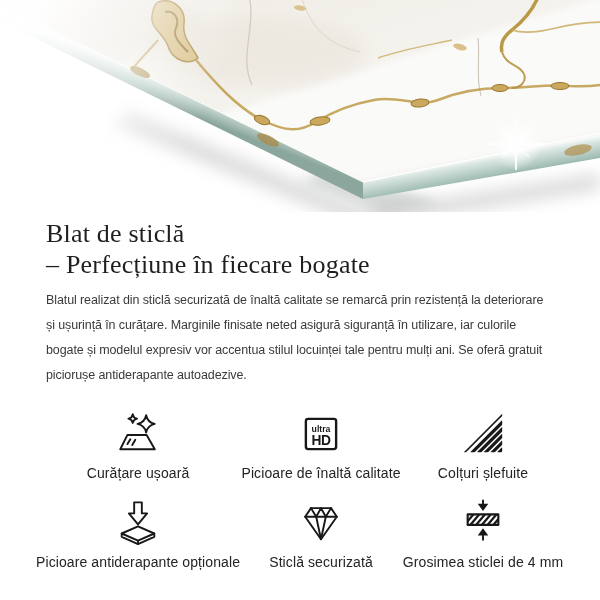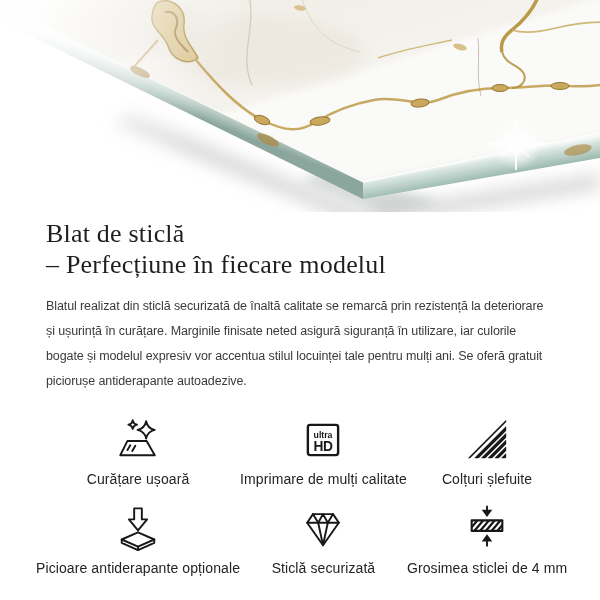--- a/index.html
+++ b/index.html
@@ -18,21 +18,21 @@
     font-family:"Liberation Serif","DejaVu Serif",serif;
     font-weight:400;
     font-size:26px;
     line-height:31px;
     color:var(--c-title);
     margin-top:6px;
     letter-spacing:.2px;
   }
   .title span{display:block;}
   .description{
-    margin-top:14px;
+    margin-top:8px;
     font-size:12.5px;
     line-height:25px;
     letter-spacing:-.1px;
     color:var(--c-body);
     max-width:512px;
   }
   .features{
     margin:22px -10px 0;
     display:grid;
     grid-template-columns:repeat(3,1fr);
@@ -152,21 +152,21 @@
       <line x1="529" y1="131" x2="503" y2="157" stroke="#ffffff" stroke-width="1.2" opacity="0.8"></line>
     </g>
 
     <rect x="0" y="0" width="600" height="212" fill="url(#fadeTL)"></rect>
   </svg>
 </div>
 
 <div class="content">
   <h1 class="title">
     <span>Blat de sticlă</span>
-    <span>– Perfecțiune în fiecare modelul</span>
+    <span>– Perfecțiune în fiecare bogate</span>
   </h1>
 
   <p class="description">Blatul realizat din sticlă securizată de înaltă calitate se remarcă prin rezistență la deteriorare și ușurință în curățare. Marginile finisate neted asigură siguranță în utilizare, iar culorile bogate și modelul expresiv vor accentua stilul locuinței tale pentru mulți ani. Se oferă gratuit piciorușe antiderapante autoadezive.</p>
 
   <div class="features">
 
     <div class="feature">
       <div class="icon-wrap">
         <svg class="ic" width="46" height="46" viewBox="0 0 48 48">
           <path d="M13,26 L33,26 L41.5,41 L5.5,41 Z"></path>
@@ -180,21 +180,21 @@
     </div>
 
     <div class="feature">
       <div class="icon-wrap">
         <svg class="ic" width="44" height="44" viewBox="0 0 48 48">
           <rect x="7.5" y="7.5" width="33" height="33" rx="2.5" stroke-width="2.6"></rect>
           <text x="24" y="21.5" text-anchor="middle" font-size="9.5" font-weight="600">ultra</text>
           <text x="24" y="35.5" text-anchor="middle" font-size="15" font-weight="700" letter-spacing="-0.5">HD</text>
         </svg>
       </div>
-      <div class="feature-label">Imprimare de mulți calitate</div>
+      <div class="feature-label">Picioare de înaltă calitate</div>
     </div>
 
     <div class="feature">
       <div class="icon-wrap">
         <svg class="ic" width="46" height="46" viewBox="0 0 48 48">
           <defs>
               <clipPath id="triClip">
                 <polygon points="4,44 44,4 44,44"></polygon>
               </clipPath>
             </defs>

